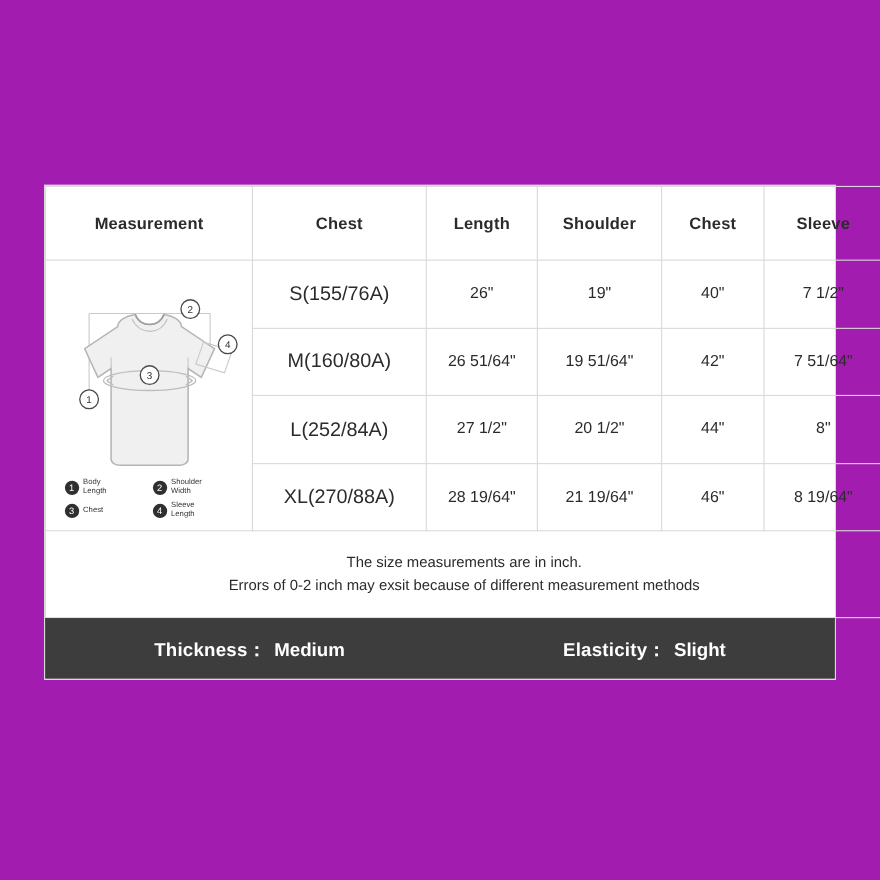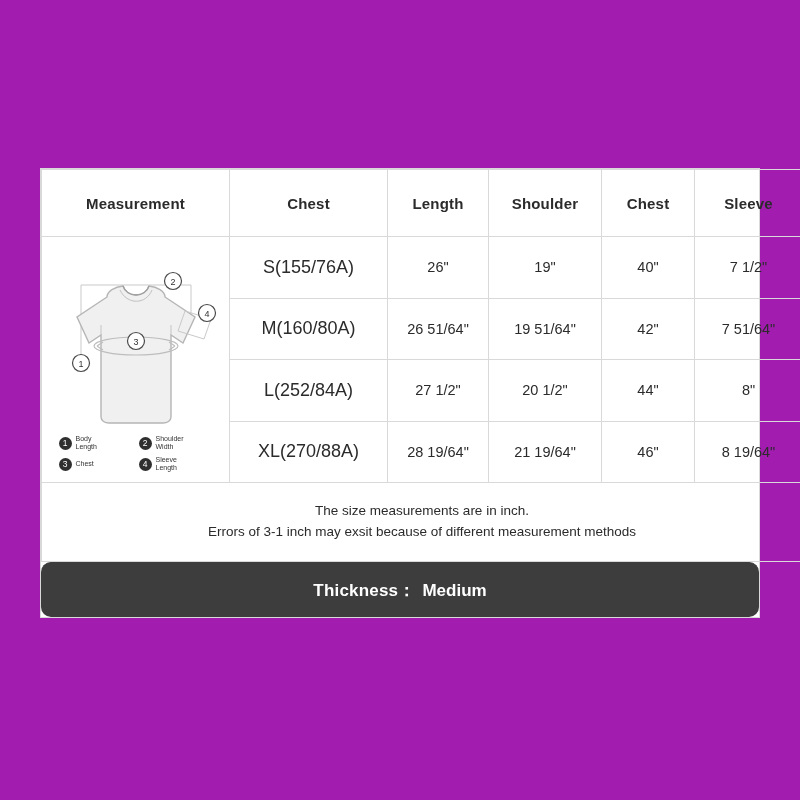--- a/index.html
+++ b/index.html
@@ -76,21 +76,20 @@
 
   .attr-bar {
     background: #3d3d3d;
     color: #ffffff;
     display: flex;
     align-items: center;
     justify-content: space-around;
     height: 54px;
     font-size: 17px;
     border-top: 1px solid #3d3d3d;
-    border-radius: 10px;
   }
   .attr-item {
     display: flex;
     align-items: baseline;
     gap: 7px;
     white-space: nowrap;
   }
   .attr-label { font-weight: bold; letter-spacing: 0.2px; }
   .attr-value { font-weight: bold; }
 
@@ -241,27 +240,31 @@
         <tr>
           <td class="size-name">XL(270/88A)</td>
           <td>28 19/64"</td>
           <td>21 19/64"</td>
           <td>46"</td>
           <td>8 19/64"</td>
         </tr>
         <tr>
           <td class="note-cell" colspan="6">
             <span class="note-line">The size measurements are in inch.</span>
-            <span class="note-line">Errors of 3-1 inch may exsit because of different measurement methods</span>
+            <span class="note-line">Errors of 0-2 inch may exsit because of different measurement methods</span>
           </td>
         </tr>
       </tbody>
     </table>
 
     <div class="attr-bar">
       <div class="attr-item">
         <span class="attr-label">Thickness：</span>
         <span class="attr-value">Medium</span>
       </div>
+      <div class="attr-item">
+        <span class="attr-label">Elasticity：</span>
+        <span class="attr-value">Slight</span>
+      </div>
     </div>
 
   </div>
 </div>
 
 </body></html>

